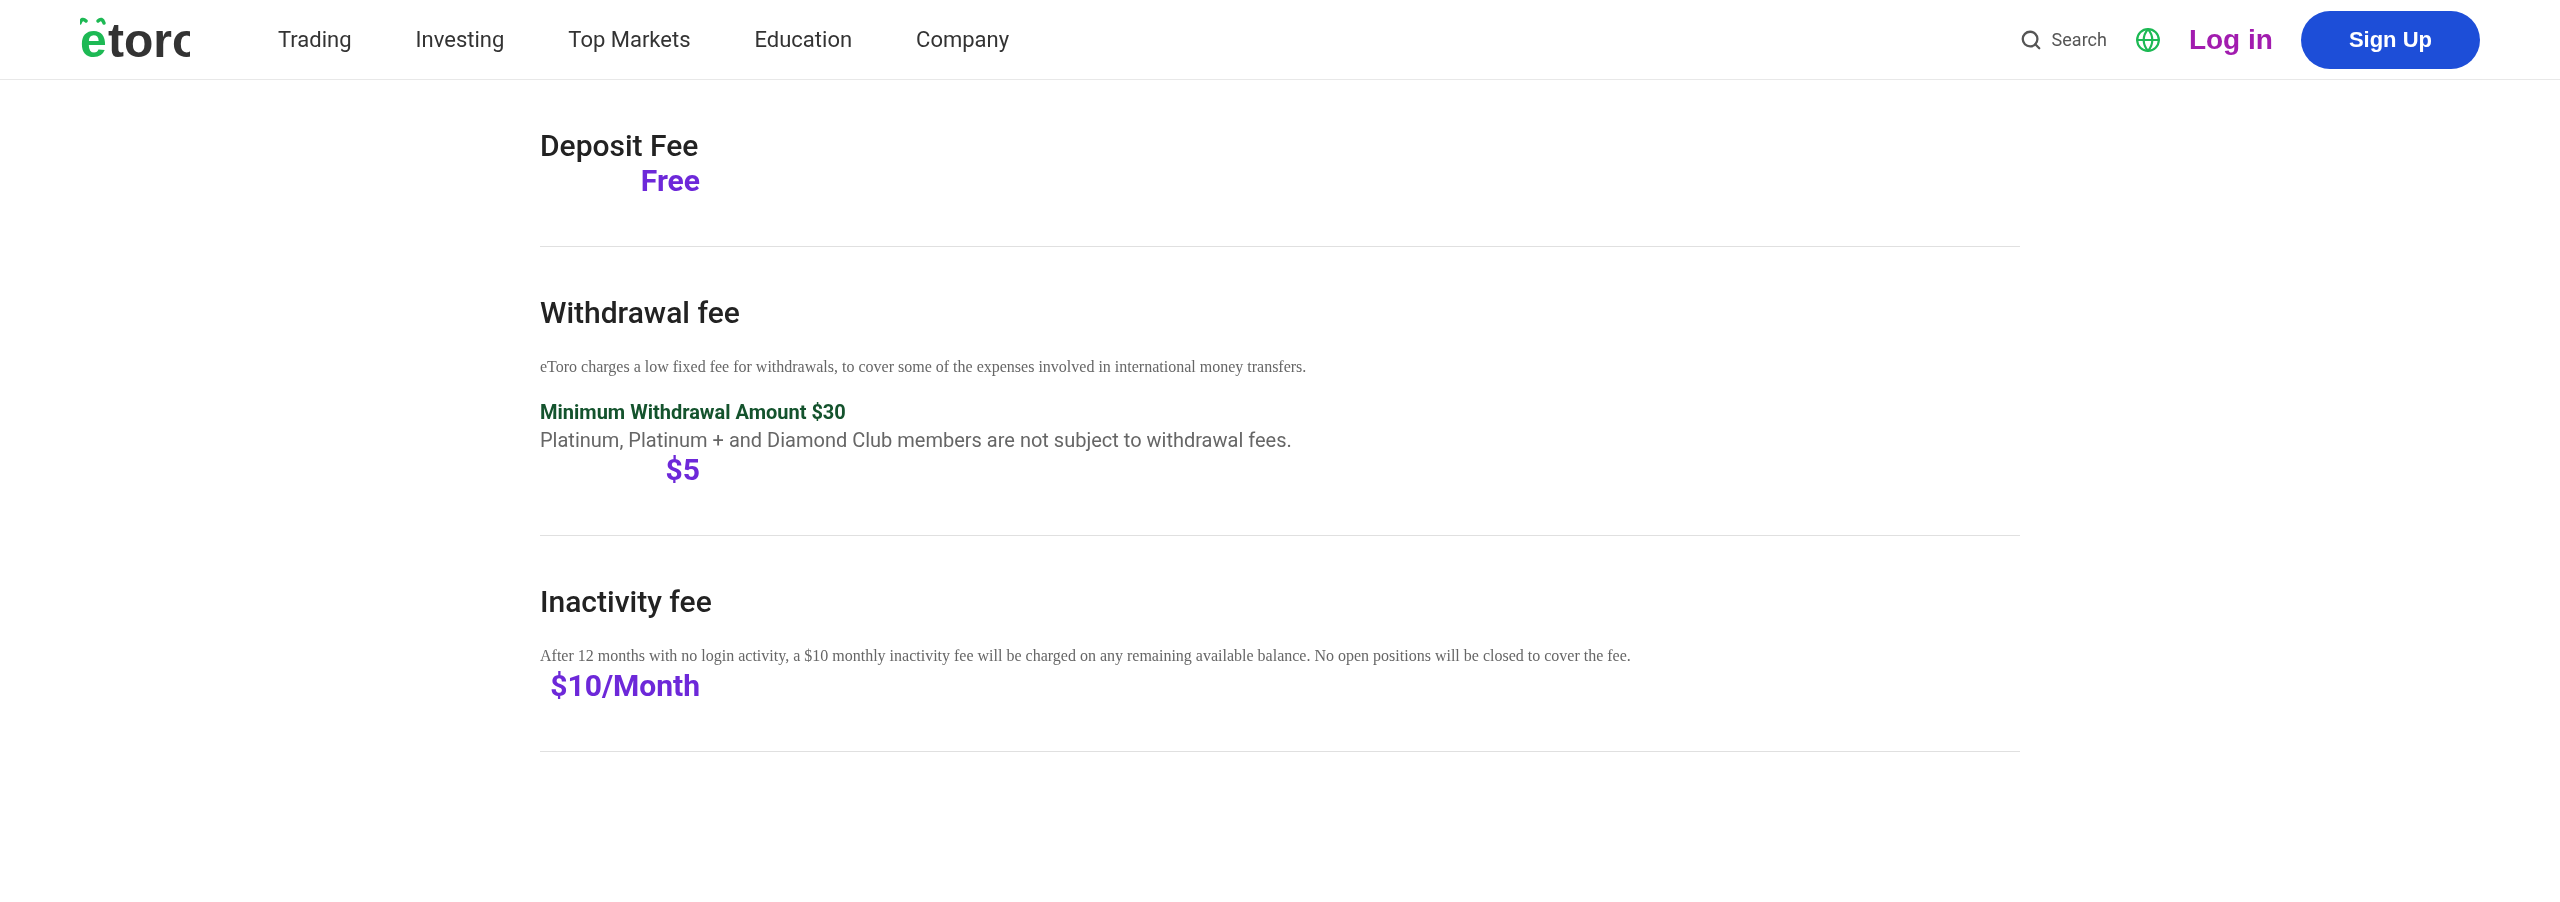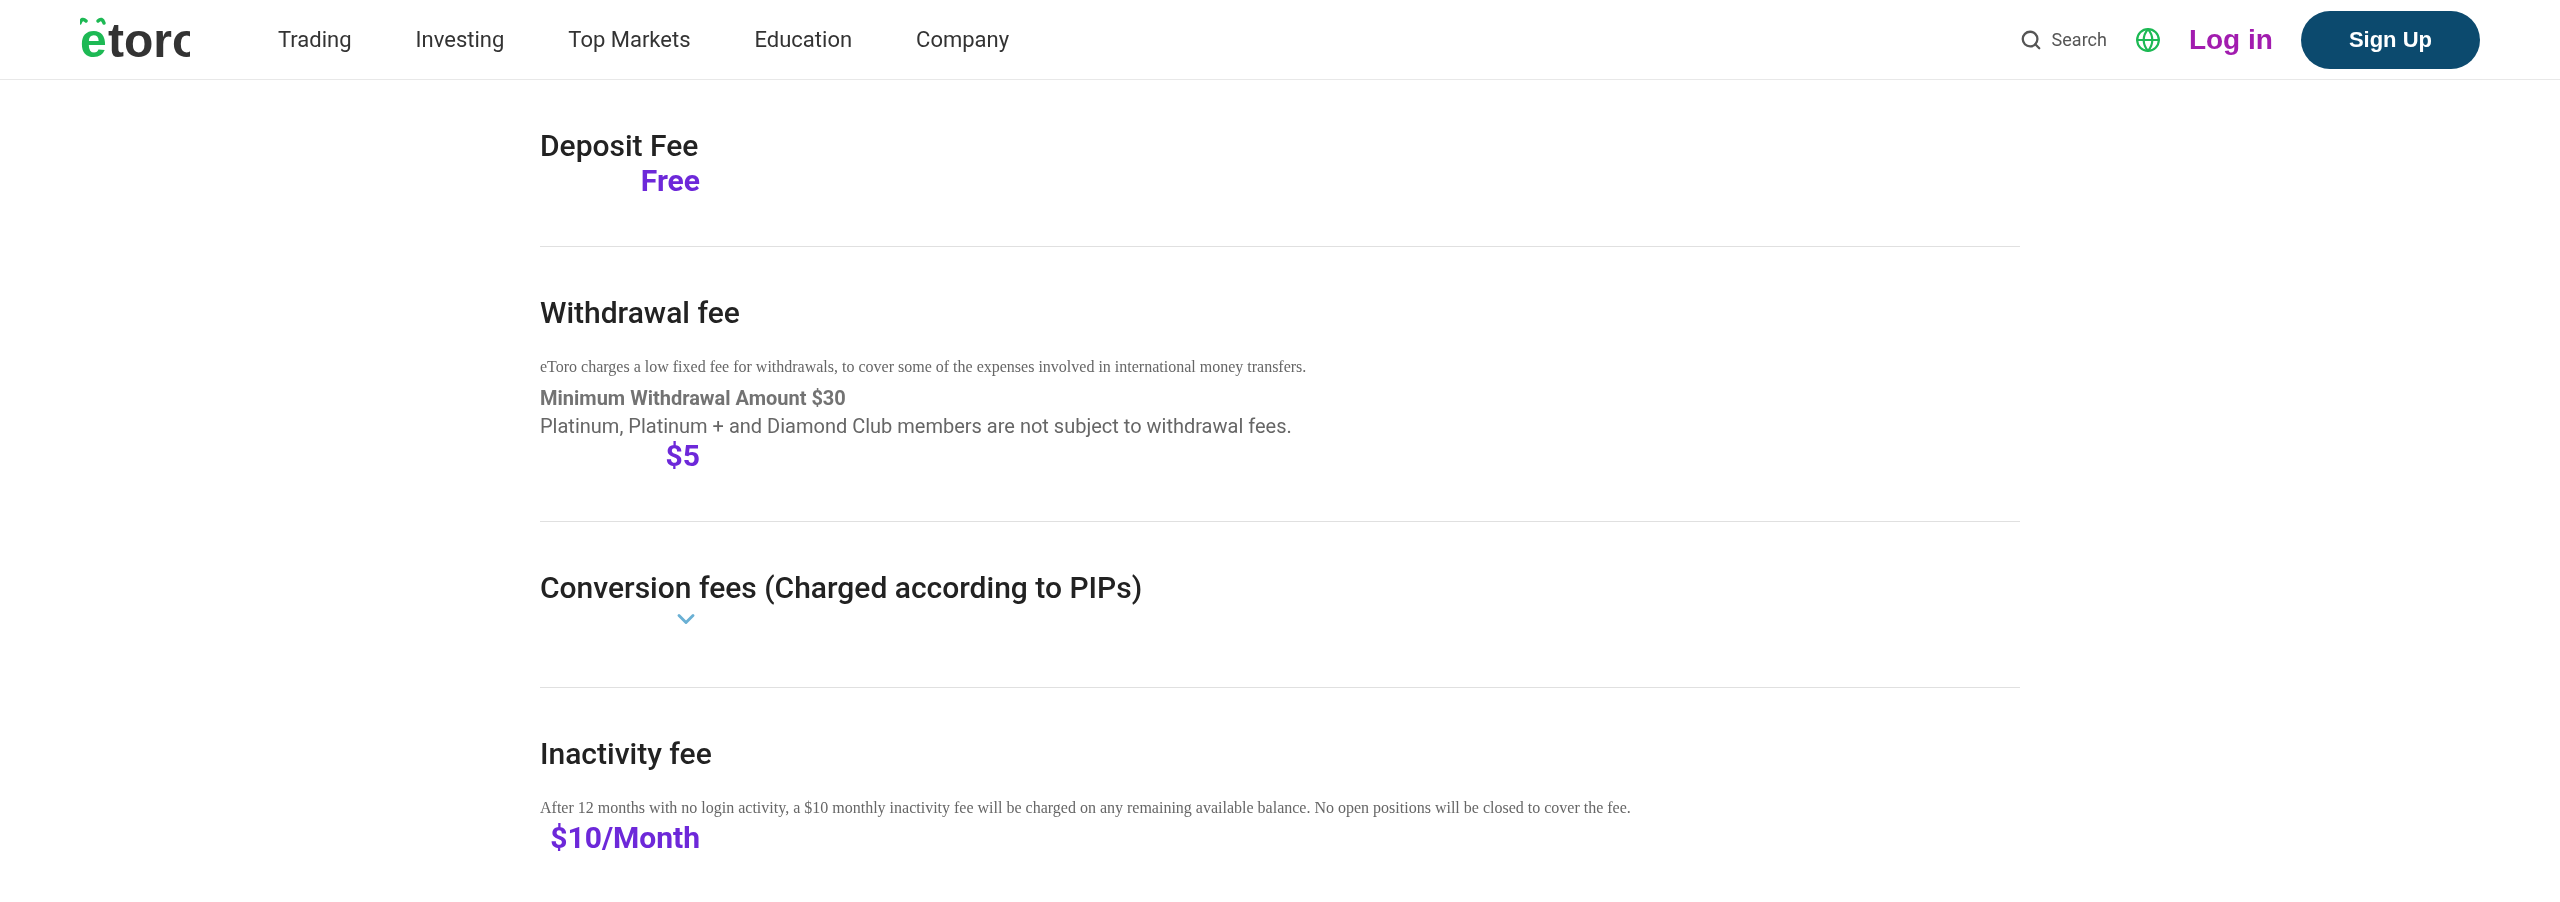--- a/index.html
+++ b/index.html
@@ -88,21 +88,21 @@
     .login-btn {
       font-size: 28px;
       color: #a21caf;
       font-weight: 600;
       cursor: pointer;
       background: none;
       border: none;
     }
 
     .signup-btn {
-      background: #0c4a6e;
+      background: #1d4ed8;
       color: #fff;
       border: none;
       border-radius: 40px;
       padding: 16px 48px;
       font-size: 22px;
       font-weight: 600;
       cursor: pointer;
       white-space: nowrap;
     }
 
@@ -152,22 +152,22 @@
       font-size: 16px;
       color: #666;
       margin-top: 24px;
       line-height: 1.6;
       font-family: Liberation Serif, serif;
     }
 
     .fee-description-bold {
       font-size: 20px;
       font-weight: 700;
-      color: #737373;
-      margin-top: 6px;
+      color: #14532d;
+      margin-top: 20px;
     }
 
     .fee-description-note {
       font-size: 20px;
       color: #666;
       margin-top: 4px;
     }
 
     .chevron-down {
       color: #6ab0d4;
@@ -255,32 +255,20 @@
       <div class="fee-title">Withdrawal fee</div>
       <div class="fee-description">eToro charges a low fixed fee for withdrawals, to cover some of the expenses involved in international money transfers.</div>
       <div class="fee-description-bold">Minimum Withdrawal Amount $30</div>
       <div class="fee-description-note">Platinum, Platinum + and Diamond Club members are not subject to withdrawal fees.</div>
     </div>
     <div class="fee-right">
       <span class="fee-value">$5</span>
     </div>
   </div>
 
-  <div class="fee-row">
-    <div class="fee-left">
-      <div class="fee-title">Conversion fees (Charged according to PIPs)</div>
-    </div>
-    <div class="fee-right">
-      <span class="chevron-down">
-        <svg width="28" height="28" viewBox="0 0 24 24" fill="none" stroke="#6ab0d4" stroke-width="2.5" stroke-linecap="round" stroke-linejoin="round">
-          <polyline points="6 9 12 15 18 9"></polyline>
-        </svg>
-      </span>
-    </div>
-  </div>
 
   <div class="fee-row">
     <div class="fee-left">
       <div class="fee-title">Inactivity fee</div>
       <div class="fee-description">After 12 months with no login activity, a $10 monthly inactivity fee will be charged on any remaining available balance. No open positions will be closed to cover the fee.</div>
     </div>
     <div class="fee-right">
       <span class="fee-value">$10/Month</span>
     </div>
   </div>

